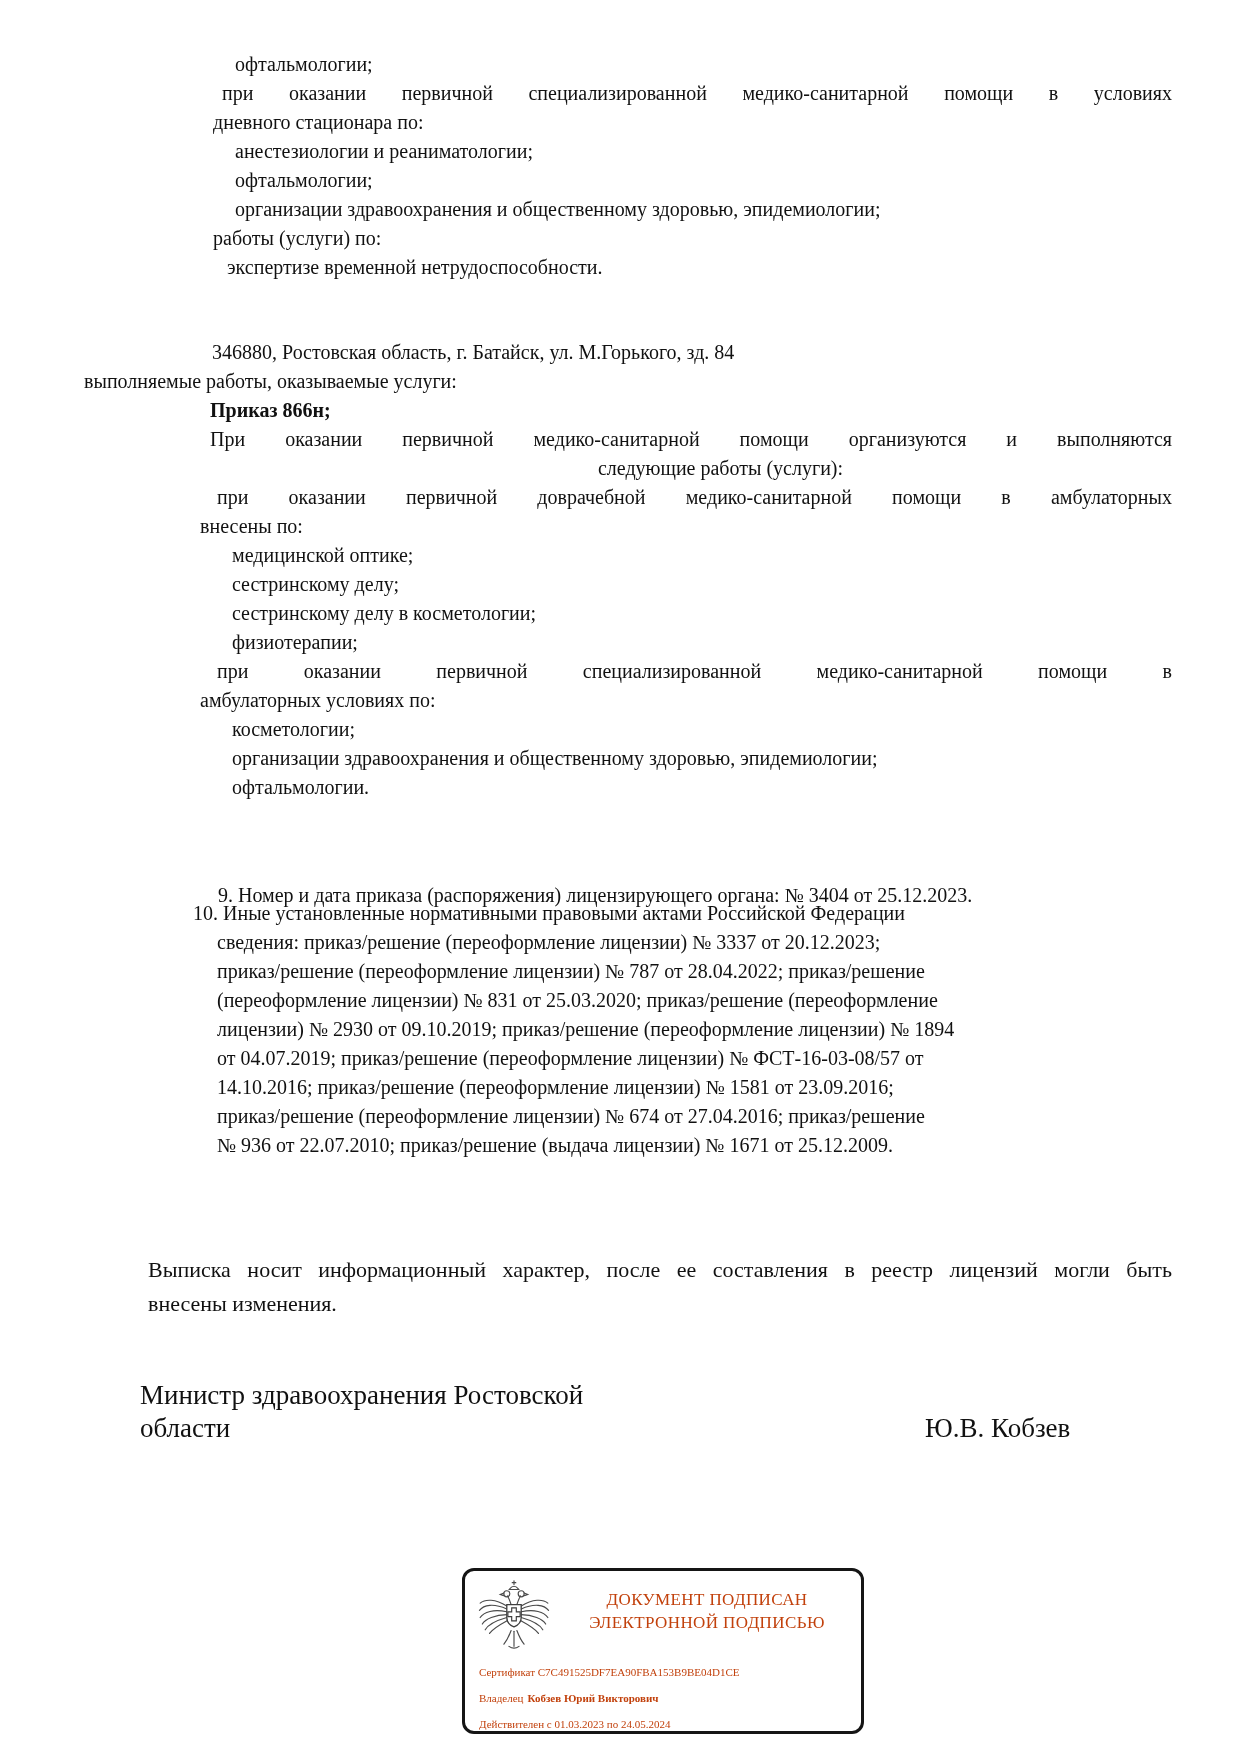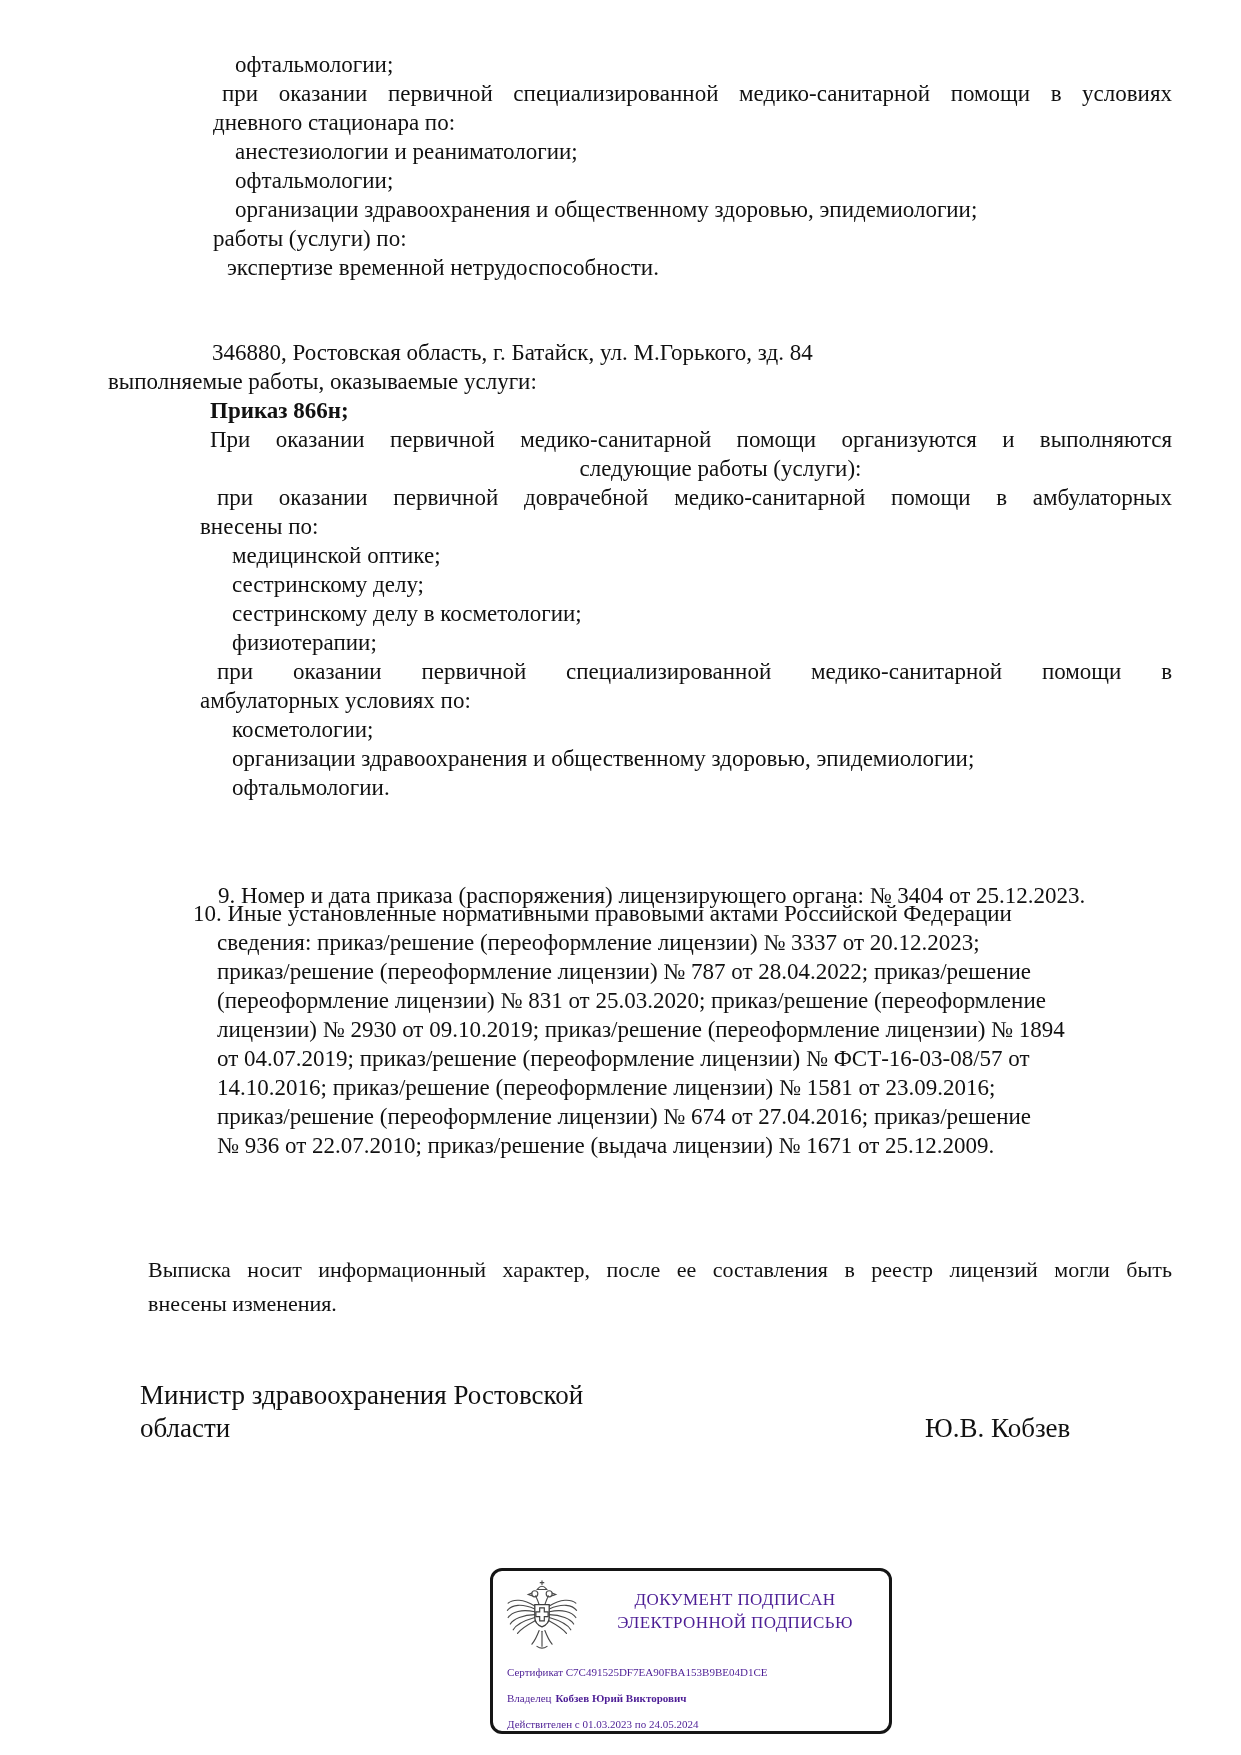--- a/index.html
+++ b/index.html
@@ -2,36 +2,36 @@
 <html><head>
 <meta charset="utf-8">
 <style>
   html,body{margin:0;padding:0;background:#ffffff;}
   body{
     width:1241px;height:1755px;
     font-family:"Liberation Serif","DejaVu Serif",serif;
     color:#111;
   }
   .page{position:relative;width:1241px;height:1755px;background:#fff;overflow:hidden;}
-  .textblock{position:absolute;left:0;width:1241px;font-size:23px;line-height:29px;}
+  .textblock{position:absolute;left:0;width:1241px;font-size:20px;line-height:29px;}
   #block-a{top:50px;}
   #block-b{top:338px;}
   #item-9{top:881px;}
   #item-10{top:899px;}
   #footer{top:1253px;font-size:22px;line-height:34px;}
   .line{white-space:nowrap;}
   .line.just{white-space:normal;text-align:justify;text-align-last:justify;}
   .sig{position:absolute;font-size:27px;line-height:33px;white-space:nowrap;}
   #sig-line1{left:140px;top:1379px;}
   #sig-line2{left:140px;top:1412px;}
   #sig-name{left:925px;top:1412px;}
   
   #stamp{
     position:absolute;left:462px;top:1568px;width:396px;height:160px;
-    border:3px solid #151515;border-radius:12px;background:#fff;color:#4c1d95;margin-left:28px;
+    border:3px solid #151515;border-radius:12px;background:#fff;color:#c2410c;
   }
   .emblem{position:absolute;left:13px;top:8px;width:72px;height:80px;}
   .stamp-title{
     position:absolute;left:94px;right:6px;top:17px;text-align:center;
     font-size:17px;line-height:23px;letter-spacing:.4px;
   }
   .stamp-info{position:absolute;left:14px;top:88px;font-size:11px;line-height:26px;white-space:nowrap;}
   .owner-name{font-weight:bold;margin-left:.32em;}
   .lbl{margin-right:.05em;}
 </style>
@@ -46,21 +46,21 @@
       <div class="line" style="margin-left: 213px;">дневного стационара по:</div>
       <div class="line" style="margin-left: 235px;">анестезиологии и реаниматологии;</div>
       <div class="line" style="margin-left: 235px;">офтальмологии;</div>
       <div class="line" style="margin-left: 235px;">организации здравоохранения и общественному здоровью, эпидемиологии;</div>
       <div class="line" style="margin-left: 213px;">работы (услуги) по:</div>
       <div class="line" style="margin-left: 227px;">экспертизе временной нетрудоспособности.</div>
     </div>
 
   <div id="block-b" class="textblock">
       <div class="line" style="margin-left: 212px;">346880, Ростовская область, г. Батайск, ул. М.Горького, зд. 84</div>
-      <div class="line" style="margin-left: 108px;">выполняемые работы, оказываемые услуги:</div>
+      <div class="line" style="margin-left: 84px;">выполняемые работы, оказываемые услуги:</div>
       <div class="line" style="margin-left: 210px; font-weight: bold;">Приказ 866н;</div>
       <div class="line just" style="margin-left: 210px; width: 962px;">При оказании первичной медико-санитарной помощи организуются и выполняются</div>
       <div class="line" style="margin-left: 200px; text-align: center;">следующие работы (услуги):</div>
       <div class="line just" style="margin-left: 217px; width: 955px;">при оказании первичной доврачебной медико-санитарной помощи в амбулаторных</div>
       <div class="line" style="margin-left: 200px;">внесены по:</div>
       <div class="line" style="margin-left: 232px;">медицинской оптике;</div>
       <div class="line" style="margin-left: 232px;">сестринскому делу;</div>
       <div class="line" style="margin-left: 232px;">сестринскому делу в косметологии;</div>
       <div class="line" style="margin-left: 232px;">физиотерапии;</div>
       <div class="line just" style="margin-left: 217px; width: 955px;">при оказании первичной специализированной медико-санитарной помощи в</div>

